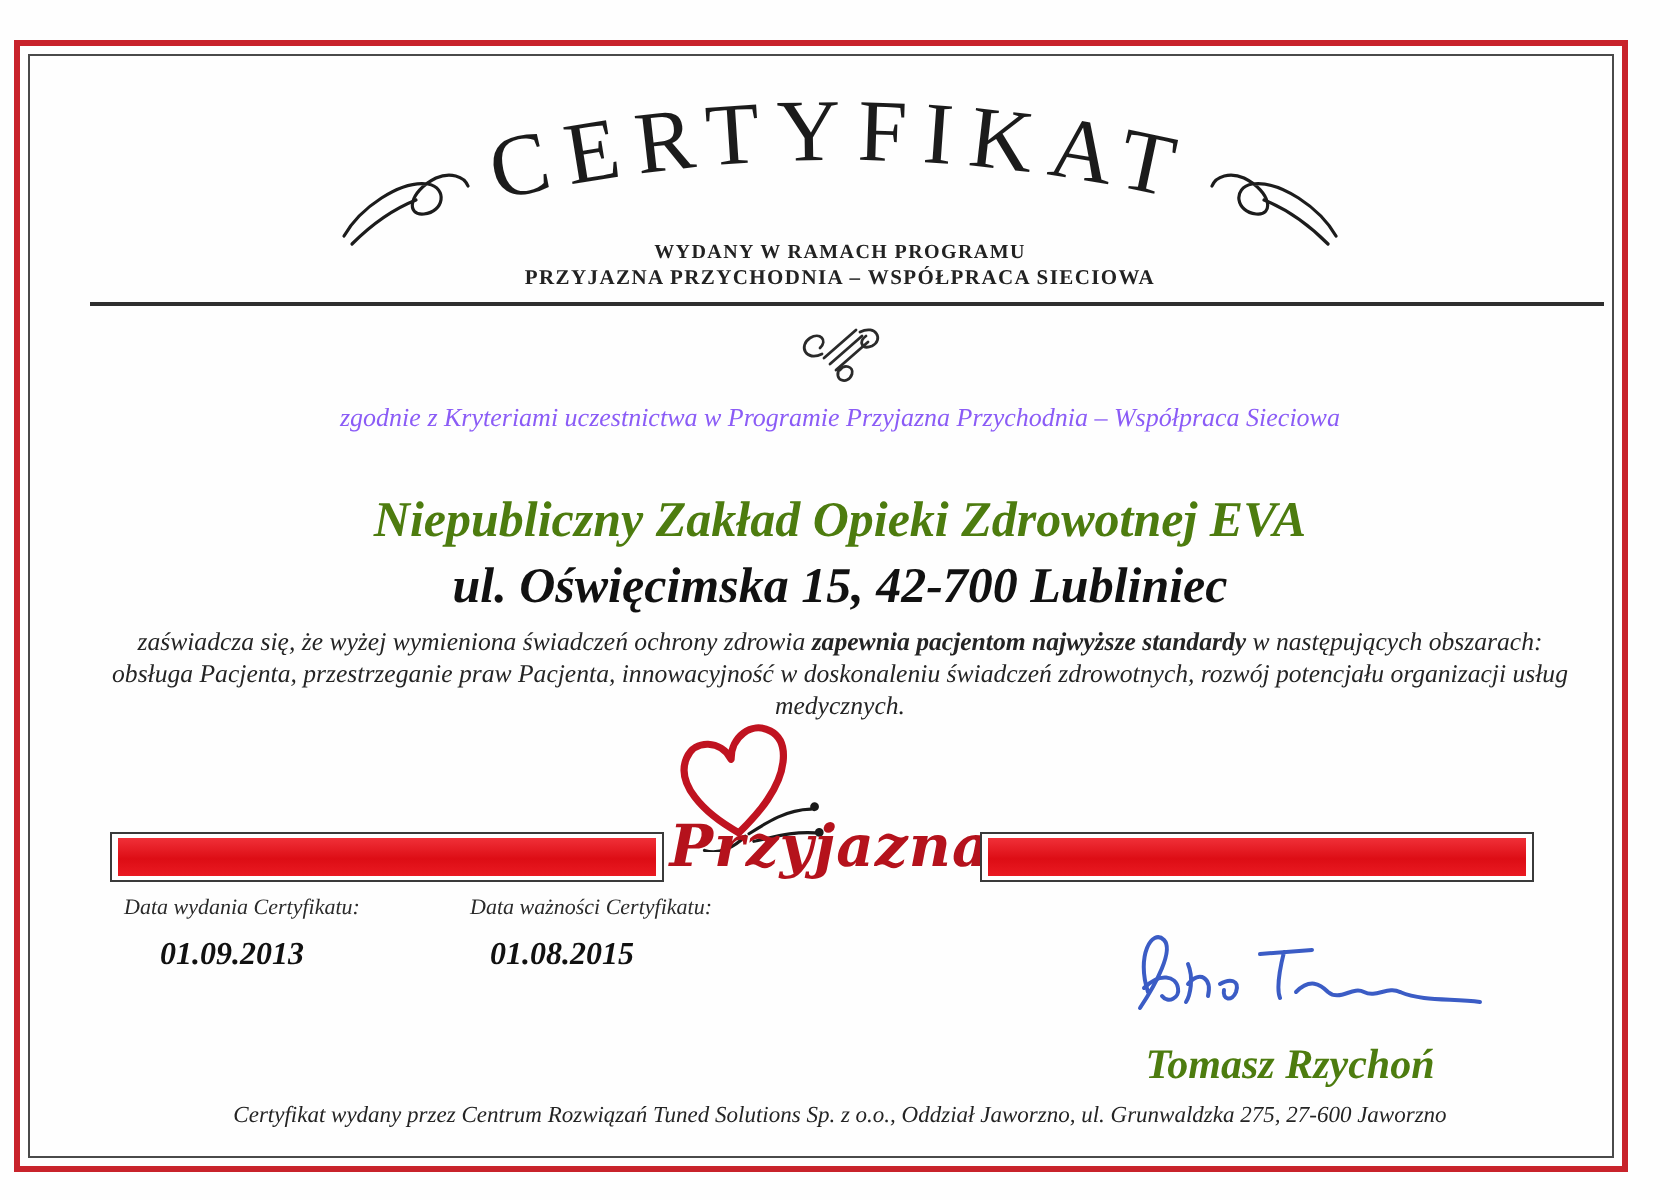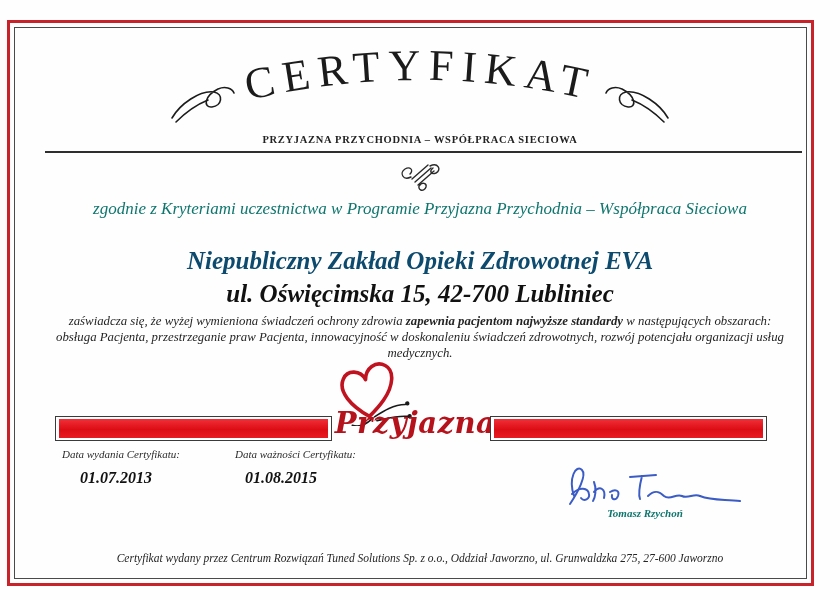--- a/index.html
+++ b/index.html
@@ -12,22 +12,22 @@
                border:1px solid #4a4a4a;pointer-events:none;}
   .abs{position:absolute;}
   .ctr{left:0;right:0;text-align:center;}
   
   .title-svg{left:50%;top:26px;transform:translateX(-50%);}
   .prog1{top:121px;font-weight:bold;font-size:10px;letter-spacing:0.7px;color:#222;}
   .prog2{top:134px;font-weight:bold;font-size:10.5px;letter-spacing:0.7px;color:#222;}
   .divider{top:151px;left:45px;right:38px;border-top:2px solid #2e2e2e;height:0;}
   .ornament{left:50%;top:156px;transform:translateX(-50%);}
   
-  .intro{top:201px;font-style:italic;font-size:17px;line-height:16px;color:#0f766e;}
-  .recipient-name{top:247px;font-weight:bold;font-style:italic;font-size:25px;color:#0c4a6e;}
+  .intro{top:201px;font-style:italic;font-size:13px;line-height:16px;color:#8b5cf6;}
+  .recipient-name{top:247px;font-weight:bold;font-style:italic;font-size:25px;color:#4d7c0f;}
   .recipient-addr{top:280px;font-weight:bold;font-style:italic;font-size:25px;color:#111;}
   .statement{top:313px;left:55px;right:55px;font-style:italic;font-size:12.8px;
              line-height:16px;color:#242424;text-align:center;}
   .statement b{font-weight:bold;}
   
   .heart-svg{left:322px;top:360px;}
   .logo1{top:406px;left:0;right:10px;text-align:center;
          font-family:"DejaVu Serif", serif;font-style:italic;font-weight:bold;
          font-size:29px;color:#b5121c;letter-spacing:0.5px;}
   .logo2{top:432px;left:40px;right:0;text-align:center;
@@ -41,22 +41,22 @@
   .bar-fill{width:100%;height:100%;background:linear-gradient(#f03038,#dd0d15 55%,#ea1a22);}
   
   .small-label{font-style:italic;font-size:11px;color:#2a2a2a;}
   .lbl-issue{left:62px;top:448px;}
   .lbl-valid{left:235px;top:448px;}
   .lbl-coord{left:520px;top:449px;width:250px;text-align:center;}
   .date-val{font-weight:bold;font-style:italic;font-size:16px;color:#111;}
   .val-issue{left:80px;top:469px;}
   .val-valid{left:245px;top:469px;font-style:italic;}
   .signature-svg{left:560px;top:462px;}
-  .coord-name{left:520px;top:507px;width:250px;text-align:center;
-              font-weight:bold;font-style:italic;font-size:11px;color:#0f766e;}
+  .coord-name{left:520px;top:520px;width:250px;text-align:center;
+              font-weight:bold;font-style:italic;font-size:21px;color:#4d7c0f;}
   .footer{top:552px;font-style:italic;font-size:11.5px;color:#242424;}
 </style>
 </head>
 <body>
 
 <div class="page">
 
   <div class="frame-red"></div>
   <div class="frame-black"></div>
 
@@ -72,20 +72,21 @@
 
     <g transform="translate(500,0) scale(-1,1)" stroke="#1c1c1c" fill="none" stroke-width="1.6" stroke-linecap="round">
       <path d="M 2,92 C 10,78 30,64 44,66 C 54,68 52,80 42,81 C 33,82 34,70 48,63 C 55,60 62,62 64,67"></path>
       <path d="M 6,96 C 16,86 28,78 38,74"></path>
     </g>
     <text font-family="Liberation Serif, serif" font-size="44" letter-spacing="8" fill="#1b1b1b" text-anchor="middle">
       <textPath href="#titleArc" startOffset="50%">CERTYFIKAT</textPath>
     </text>
   </svg>
 
+  <div class="abs ctr prog1">WYDANY W RAMACH PROGRAMU</div>
   <div class="abs ctr prog2">PRZYJAZNA PRZYCHODNIA – WSPÓŁPRACA SIECIOWA</div>
 
   <div class="abs divider"></div>
 
   <svg class="abs ornament" width="46" height="36" viewBox="0 0 46 36">
     <g stroke="#2a2a2a" fill="none" stroke-width="1.4" stroke-linecap="round">
       <path d="M 15,23 L 31,9"></path>
       <path d="M 18,26 L 34,12"></path>
       <path d="M 21,29 L 37,15"></path>
       <path d="M 14,21 C 6,25 2,17 8,13 C 13,10 17,14 13,18"></path>
@@ -122,21 +123,21 @@
   <div class="abs bar bar-left">
     <div class="bar-fill"></div>
   </div>
   <div class="abs bar bar-right">
     <div class="bar-fill"></div>
   </div>
 
   <div class="abs small-label lbl-issue">Data wydania Certyfikatu:</div>
   <div class="abs small-label lbl-valid">Data ważności Certyfikatu:</div>
 
-  <div class="abs date-val val-issue">01.07.2013</div>
+  <div class="abs date-val val-issue">01.09.2013</div>
   <div class="abs date-val val-valid">01.08.2015</div>
 
   <svg class="abs signature-svg" width="190" height="48" viewBox="0 0 190 48">
     <g stroke="#2b4fc1" fill="none" stroke-width="2" stroke-linecap="round" opacity="0.92">
       <path d="M 14,34 C 8,16 16,2 22,8 C 27,13 18,30 10,42"></path>
       <path d="M 12,32 C 20,24 28,26 29,32 C 30,37 24,40 21,36"></path>
       <path d="M 34,20 C 37,27 35,36 33,39 M 34,30 C 40,23 46,27 44,36"></path>
       <path d="M 50,30 C 55,27 60,28 58,34 C 56,39 51,38 52,33"></path>
       <path d="M 70,15 L 96,13 M 82,14 C 80,22 78,32 80,37"></path>
       <path d="M 88,34 C 95,27 100,30 104,34 C 110,39 116,31 122,34 C 128,37 134,31 140,34"></path>

